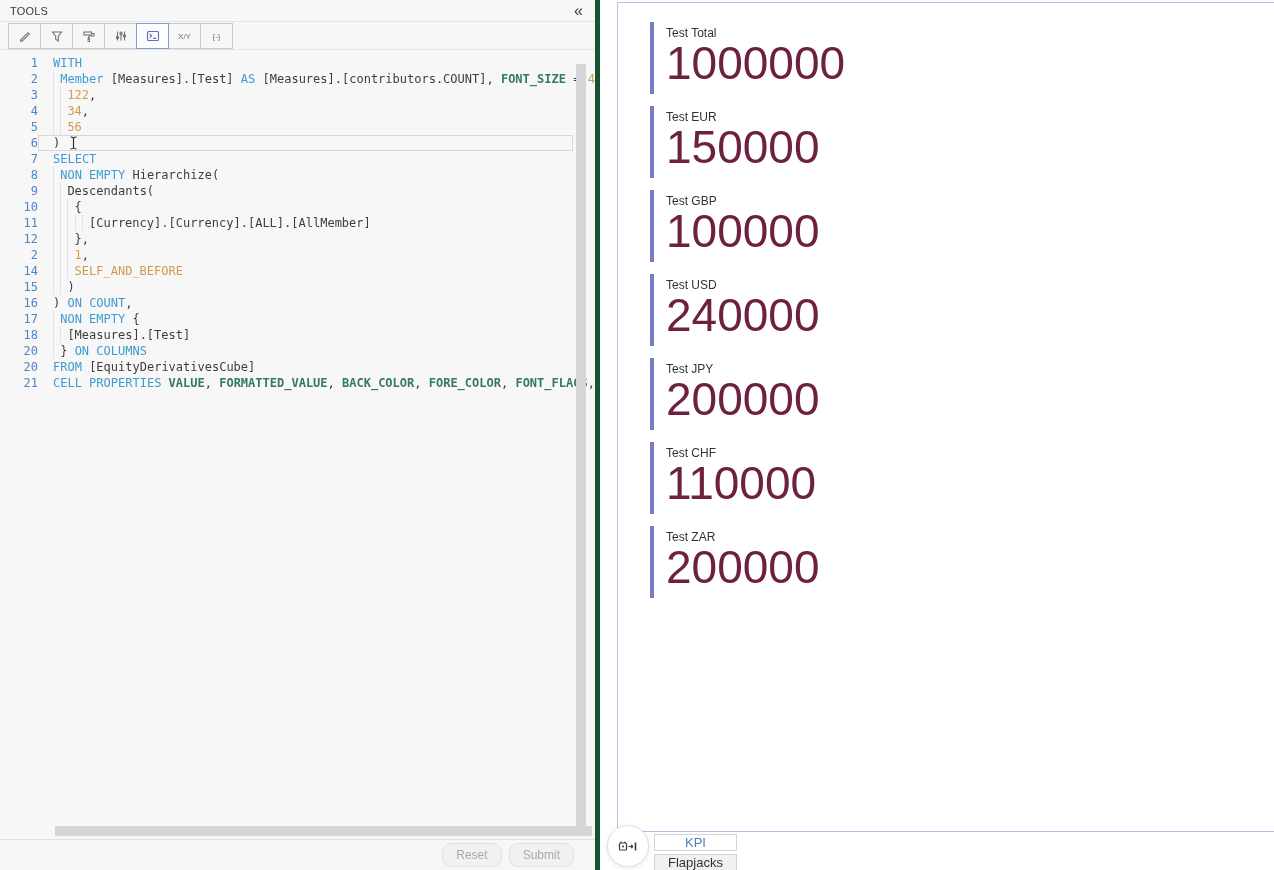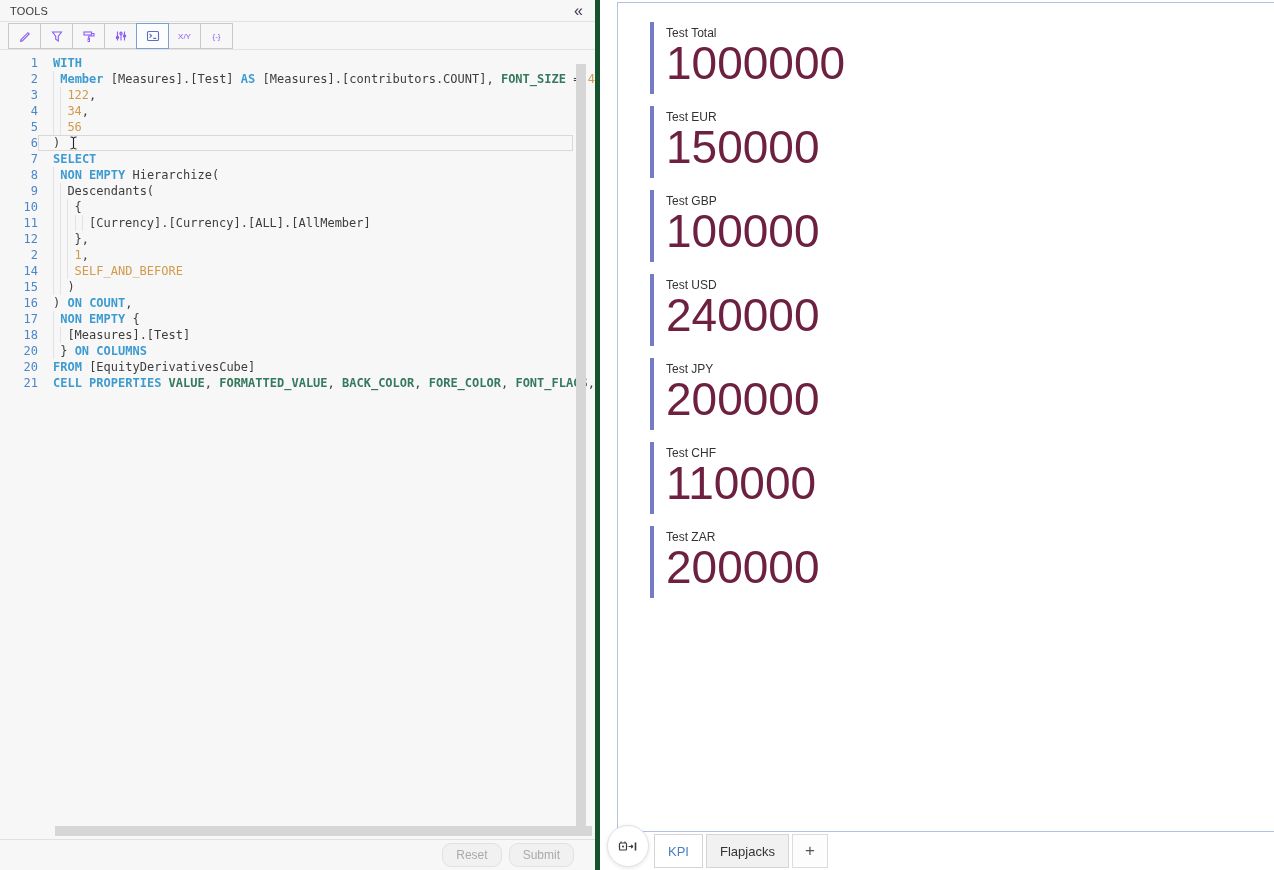--- a/index.html
+++ b/index.html
@@ -10,36 +10,36 @@
   
   .left { width:600px; flex:none; background:#f7f7f7; border-right:5px solid #14532d;
           display:flex; flex-direction:column; }
   .tools-header { height:22px; flex:none; display:flex; align-items:center;
           justify-content:space-between; padding:0 10px; border-bottom:1px solid #e3e3e3;
           font-size:11px; color:#383838; letter-spacing:.2px; }
   .collapse-btn { font-size:16px; color:#43344a; line-height:1; cursor:default; padding:0 2px; }
   .toolbar { flex:none; display:flex; align-items:flex-end; padding-left:8px;
           border-bottom:1px solid #e3e3e3; height:28px; }
   .tool-tab { width:33px; height:26px; border:1px solid #c9c9c9; background:#f7f7f7;
-          display:flex; align-items:center; justify-content:center; color:#8b5cf6;
+          display:flex; align-items:center; justify-content:center; color:#737373;
           margin-right:-1px; }
   .tool-tab.selected { border-color:#7d9ecf; background:#fbfdff; color:#5c6ebd; z-index:1; position:relative; }
   .tool-tab svg { stroke:currentColor; fill:none; stroke-width:1.1; }
   .tt { font-size:8px; color:inherit; letter-spacing:0; }
 
   
   .editor { flex:1; position:relative; overflow:hidden; padding-top:5px;
             font-family:"DejaVu Sans Mono", monospace; font-size:12px; }
   .line { display:flex; height:16px; line-height:16px; white-space:pre; }
   .gutter { flex:none; width:38px; text-align:right; color:var(--lineno); }
   .line-body { flex:1; display:flex; padding-left:15px; margin-right:22px; }
   .line.current .line-body { box-shadow:inset 0 0 0 1px #d8d8d8; }
   .ind { align-self:stretch;
          background:repeating-linear-gradient(90deg,#e2e2e2 0 1px,transparent 1px 7.2px); }
-  .tk-kw   { color:var(--kw);font-weight:bold; }
+  .tk-kw   { color:var(--kw); }
   .tk-id   { color:var(--id); }
   .tk-num  { color:var(--num); }
   .tk-prop { color:var(--prop);font-weight:bold; }
   .cursor-svg { margin-left:2px; transform:translateY(1px); }
   .vscroll { position:absolute; top:14px; bottom:12px; right:9px; width:10px; background:#d6d6d6; }
   .hscroll { position:absolute; left:55px; bottom:3px; width:537px; height:10px; background:#d6d6d6; }
 
   .left-footer { flex:none; height:31px; border-top:1px solid #e0e0e0; display:flex;
           align-items:center; justify-content:flex-end; gap:7px; padding-right:21px; }
   .btn { font-size:12px; color:#a9a9a9; background:#f1f1f1; border:1px solid #e2e2e2;
@@ -57,21 +57,21 @@
   .kpi-label { font-size:12px; color:#333; }
   .kpi-value { font-size:46px; line-height:1.04; color:var(--kpi-value);text-align:right; }
 
   .tabbar { position:absolute; left:0; right:0; bottom:0; height:38px; background:#fff;
           display:flex; align-items:center; }
   .circle-btn { position:absolute; left:7px; bottom:3px; width:42px; height:42px;
           border-radius:50%; background:#fff; border:1px solid #e2e2e2;
           box-shadow:0 1px 4px rgba(0,0,0,.10); display:flex; align-items:center;
           justify-content:center; z-index:2; }
   .circle-btn svg { stroke:#3a3a3a; fill:none; stroke-width:1.2; }
-  .tabs { display:flex; margin-left:54px; gap:3px; height:34px; }
+  .tabs { display:flex; margin-left:54px; gap:3px; height:34px;flex-direction:column; }
   .tab { min-width:42px; padding:0 13px; border:1px solid #d4d4d4; background:#f1f1f1;
           display:flex; align-items:center; justify-content:center; font-size:13px;
           color:#333; font-family:inherit; }
   .tab.active { background:#fff; color:var(--tab-active); }
   .add-tab { width:36px; height:34px; border:1px solid #dcdcdc; background:#fdfdfd;
           color:#555; font-size:17px; display:flex; align-items:center; justify-content:center;
           font-family:inherit; }
 </style>
 </head>
 <body>

